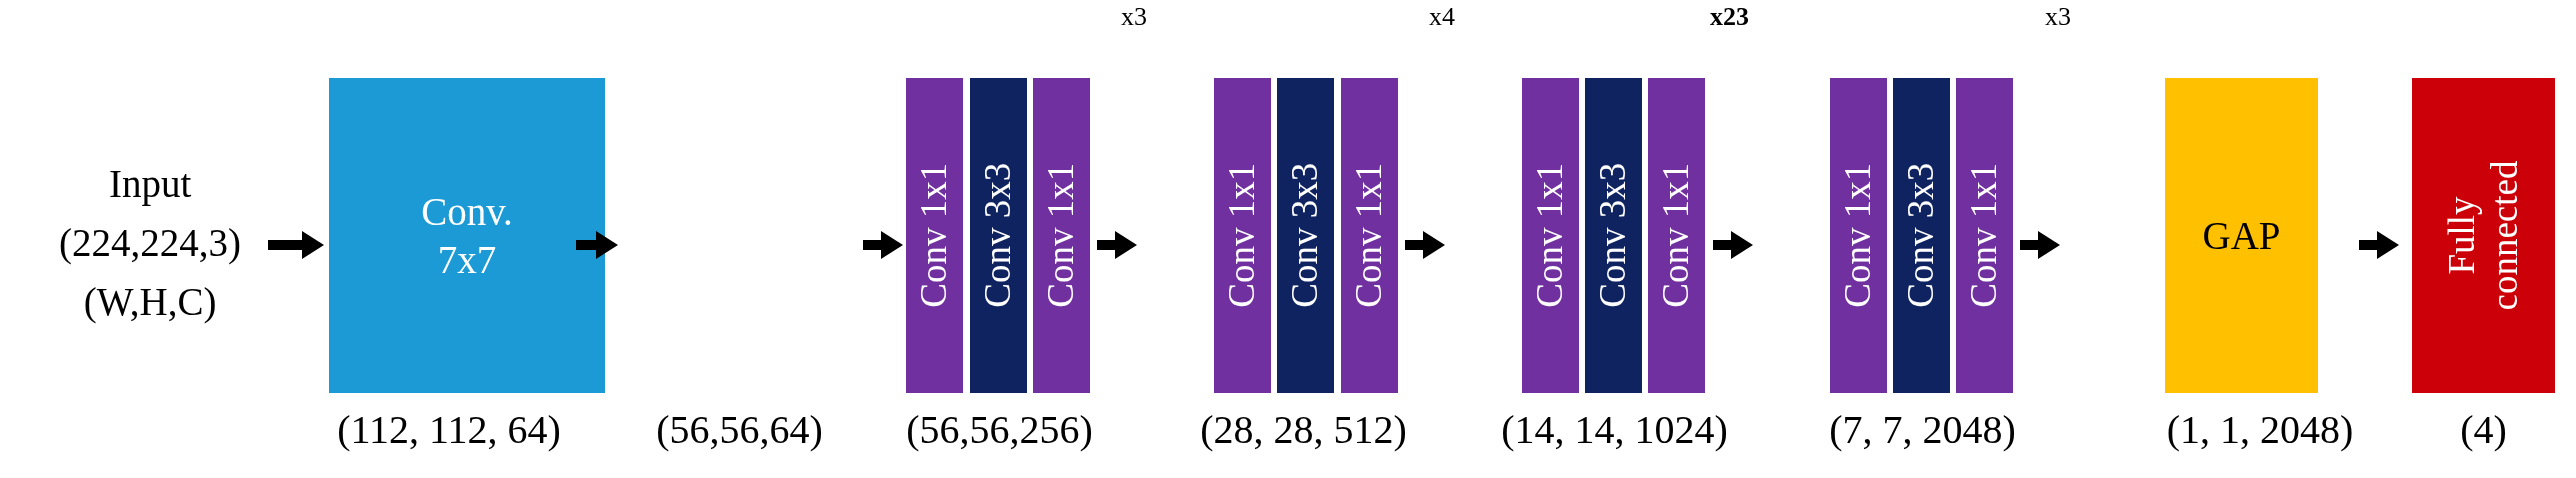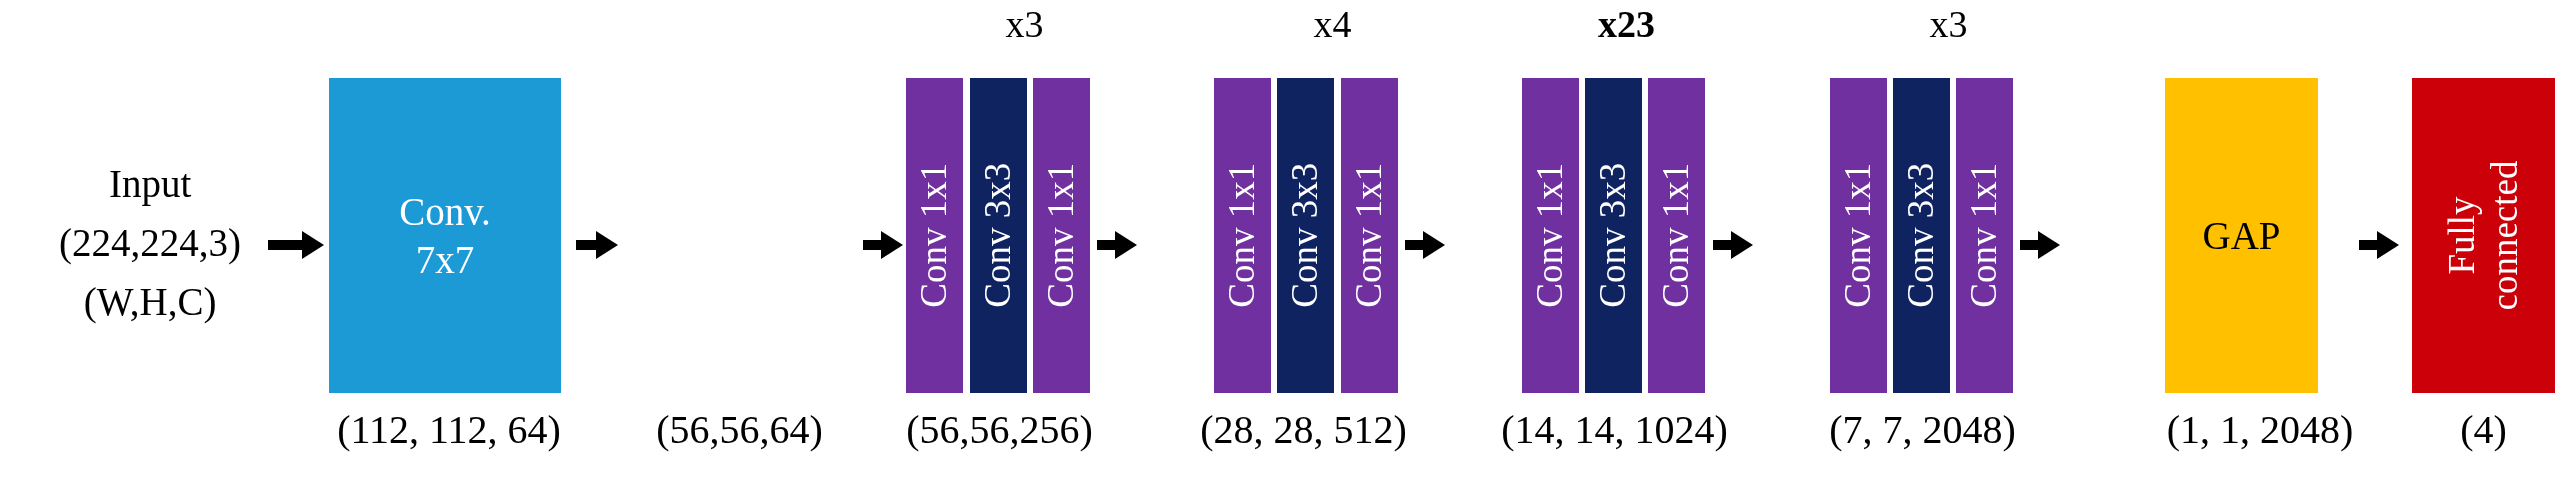--- a/index.html
+++ b/index.html
@@ -83,22 +83,22 @@
     transform-origin: center center;
     white-space: nowrap;
     font-size: 37px;
     line-height: 1.15;
   }
 
   
   .repeat-label {
     position: absolute;
     top: 1.7px;
-    text-align: center;
-    font-size: 38px;
+    text-align: right;
+    font-size: 26px;
     color: #000000;
     white-space: nowrap;
   }
 
   
   .dim-label {
     position: absolute;
     top: 406px;
     text-align: center;
     font-size: 40px;
@@ -115,21 +115,21 @@
     <div>Input</div>
     <div>(224,224,3)</div>
     <div>(W,H,C)</div>
   </div>
 
   <div class="arrow" style="left:268px; width:56px;">
     <span class="shaft"></span>
     <span class="head"></span>
   </div>
 
-  <div class="block light-text" style="left:329px; width:232px; background:#1B9AD6;">
+  <div class="block light-text" style="left:329px; width:276px; background:#1B9AD6;">
     <div class="block-text">
       <div>Conv.</div>
       <div>7x7</div>
     </div>
   </div>
   <div class="dim-label" style="left:316px; width:266px;">(112, 112, 64)</div>
 
   <div class="arrow" style="left:576px; width:42px;">
     <span class="shaft"></span>
     <span class="head"></span>

